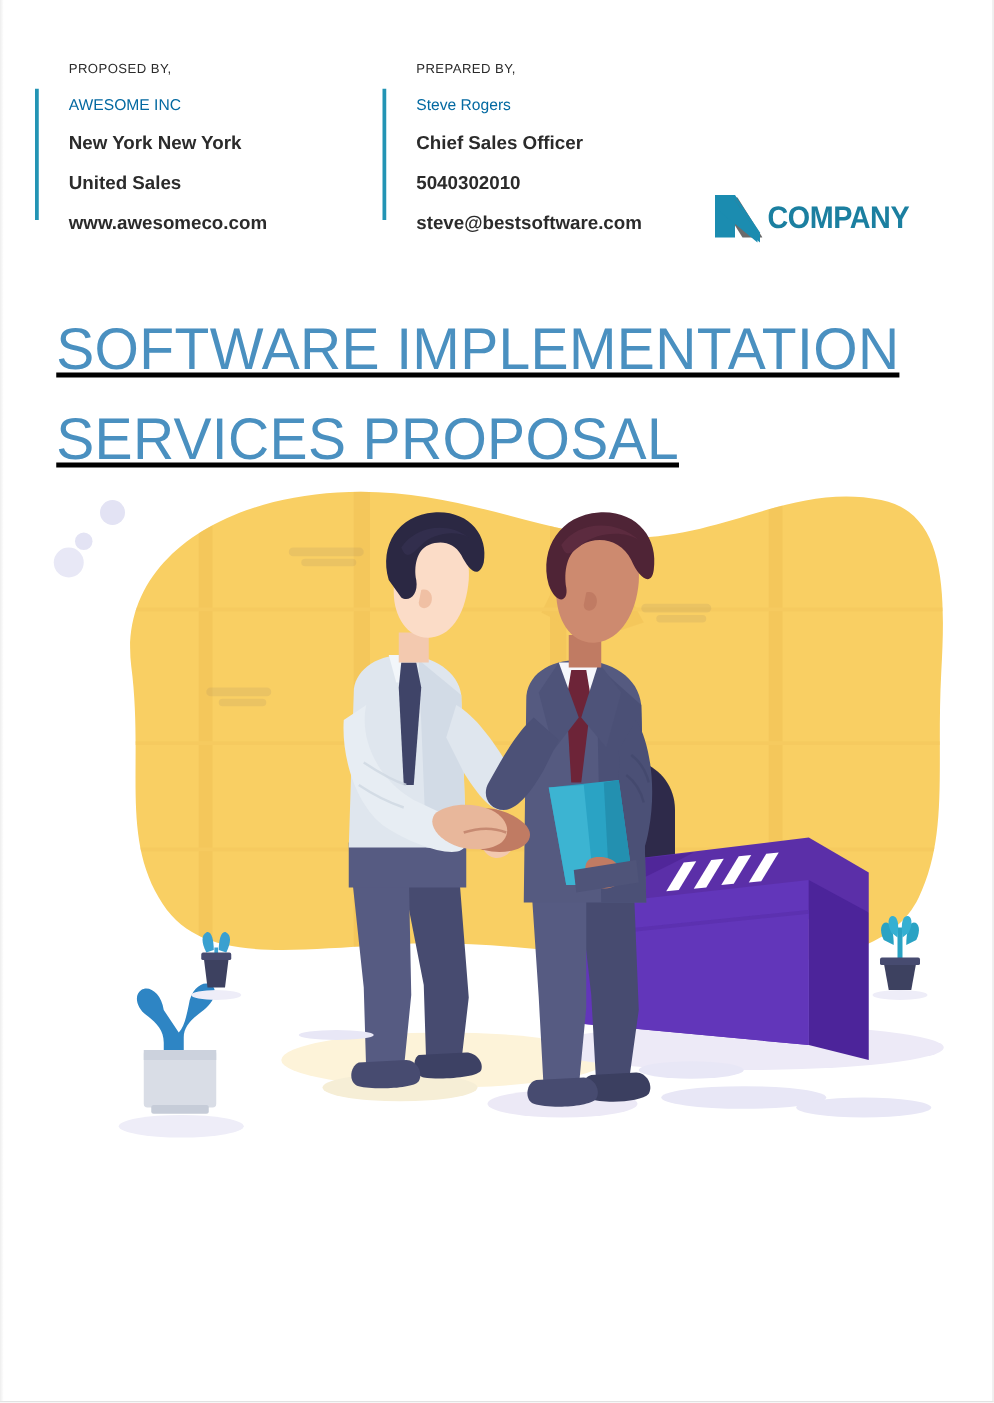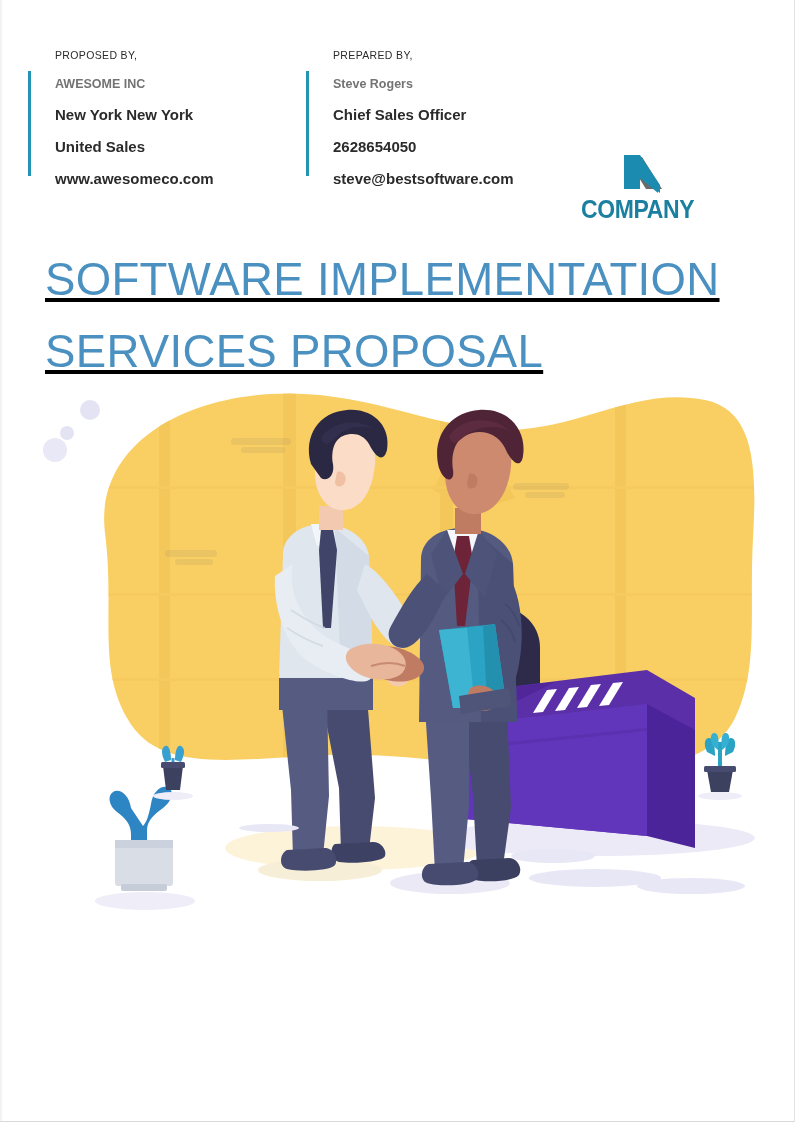--- a/index.html
+++ b/index.html
@@ -61,22 +61,22 @@
   .info-bar {
     position: absolute;
     width: 3px;
     background: #2394b4;
   }
   .info-block.proposed .info-bar { left: -27px; top: 21px; height: 105px; }
   .info-block.prepared .info-bar { left: -27px; top: 21px; height: 105px; }
 
   .info-name {
     font-size: 12.5px;
-    font-weight: bold;
-    color: #737373;
+    font-weight: normal;
+    color: #0369a1;
     line-height: 1;
     margin: 0 0 17px 0;
     white-space: nowrap;
   }
   .info-line {
     font-size: 15px;
     font-weight: 700;
     color: #2b2b2b;
     line-height: 1;
     margin: 0 0 17px 0;
@@ -86,21 +86,20 @@
 
   
   .logo {
     position: absolute;
     left: 568px;
     top: 99px;
     width: 145px;
     height: 50px;
     display: flex;
     align-items: center;
-    flex-direction: column;
   }
   .logo-mark {
     width: 42px;
     height: 48px;
     flex: 0 0 auto;
   }
   .logo-text {
     font-family: "Liberation Sans", sans-serif;
     font-size: 25px;
     font-weight: bold;
@@ -156,21 +155,21 @@
       <div class="info-line">New York  New York</div>
       <div class="info-line">United Sales</div>
       <div class="info-line">www.awesomeco.com</div>
     </div>
 
     <div class="info-block prepared">
       <div class="info-bar"></div>
       <div class="info-kicker">PREPARED BY,</div>
       <div class="info-name">Steve Rogers</div>
       <div class="info-line">Chief Sales Officer</div>
-      <div class="info-line">2628654050</div>
+      <div class="info-line">5040302010</div>
       <div class="info-line">steve@bestsoftware.com</div>
     </div>
 
     <div class="logo">
       <svg class="logo-mark" viewBox="0 0 42 48">
         <polygon points="6,8 22,8 42,40 26,40" fill="#6b6b6b"></polygon>
         <polygon points="4,6 20,6 20,40 4,40" fill="#1b8cb0"></polygon>
         <polygon points="4,6 20,6 40,36 40,44 4,14" fill="#1b8cb0"></polygon>
         <polygon points="8,10 20,10 38,38 26,38" fill="#6b6b6b"></polygon>
         <polygon points="4,7 18,7 38,37 38,44 4,16" fill="#1b8cb0"></polygon>

